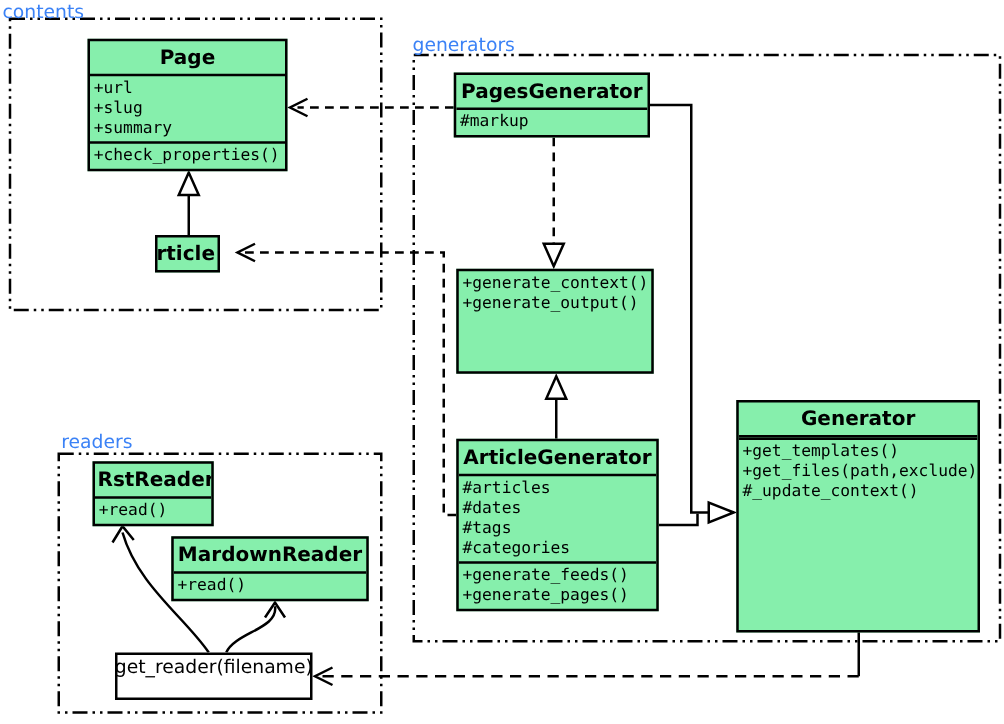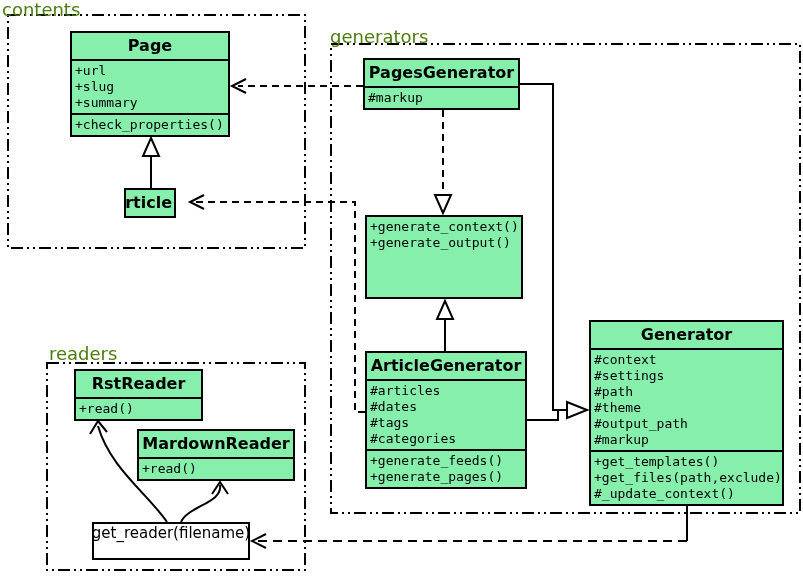--- a/index.html
+++ b/index.html
@@ -6,21 +6,21 @@
   body {
     width:803px; height:579px; position:relative;
     background:#ffffff; color:#000000;
     font-family:"DejaVu Sans", sans-serif;
     overflow:hidden;
   }
   svg.wires { position:absolute; left:0; top:0; z-index:1; }
 
   .pkg-label {
     position:absolute; z-index:3;
-    font-size:18px; line-height:17px; color:#4d7c0f;
+    font-size:15px; line-height:17px; color:#3b82f6;
   }
 
   .cls {
     position:absolute; z-index:2; box-sizing:border-box;
     background:#86efac; border:2px solid #000000;
     display:flex; flex-direction:column; overflow:hidden;
   }
   .cls .title {
     font-weight:bold; font-size:16px; line-height:20px;
     text-align:center; padding:3px 2px; flex:none;
@@ -145,36 +145,28 @@
       <div class="member">#categories</div>
     </div>
   <div class="compartment sep-top">
       <div class="member">+generate_feeds()</div>
       <div class="member">+generate_pages()</div>
     </div>
 </div>
 
 <div class="cls" style="left:589px; top:320px; width:195px; height:186px;">
   <div class="title sep">Generator</div>
-  <div class="compartment">
-      <div class="member">#context</div>
-      <div class="member">#settings</div>
-      <div class="member">#path</div>
-      <div class="member">#theme</div>
-      <div class="member">#output_path</div>
-      <div class="member">#markup</div>
-    </div>
   <div class="compartment sep-top">
       <div class="member">+get_templates()</div>
       <div class="member">+get_files(path,exclude)</div>
       <div class="member">#_update_context()</div>
     </div>
 </div>
 
-<div class="cls" style="left:74px; top:369px; width:129px; height:52px;">
+<div class="cls" style="left:74px; top:369px; width:97px; height:52px;">
   <div class="title sep">RstReader</div>
   <div class="compartment">
       <div class="member">+read()</div>
     </div>
 </div>
 
 <div class="cls" style="left:137px; top:429px; width:158px; height:52px;">
   <div class="title sep">MardownReader</div>
   <div class="compartment">
       <div class="member">+read()</div>

